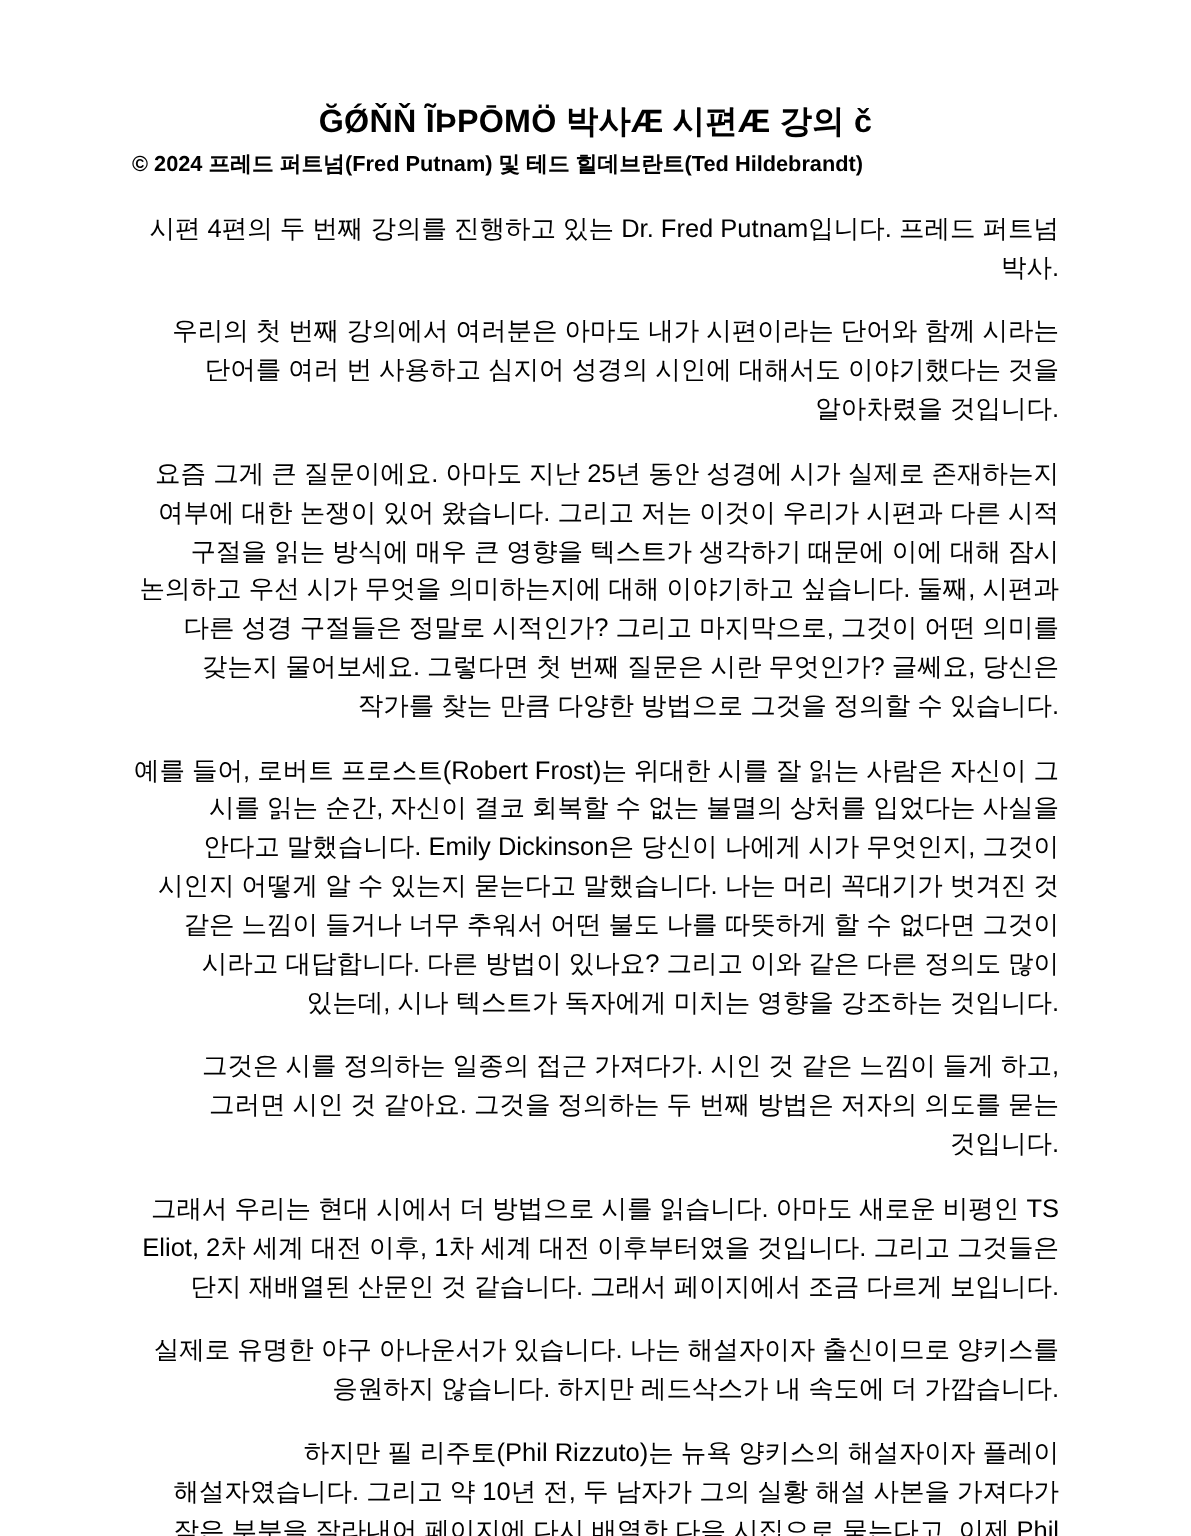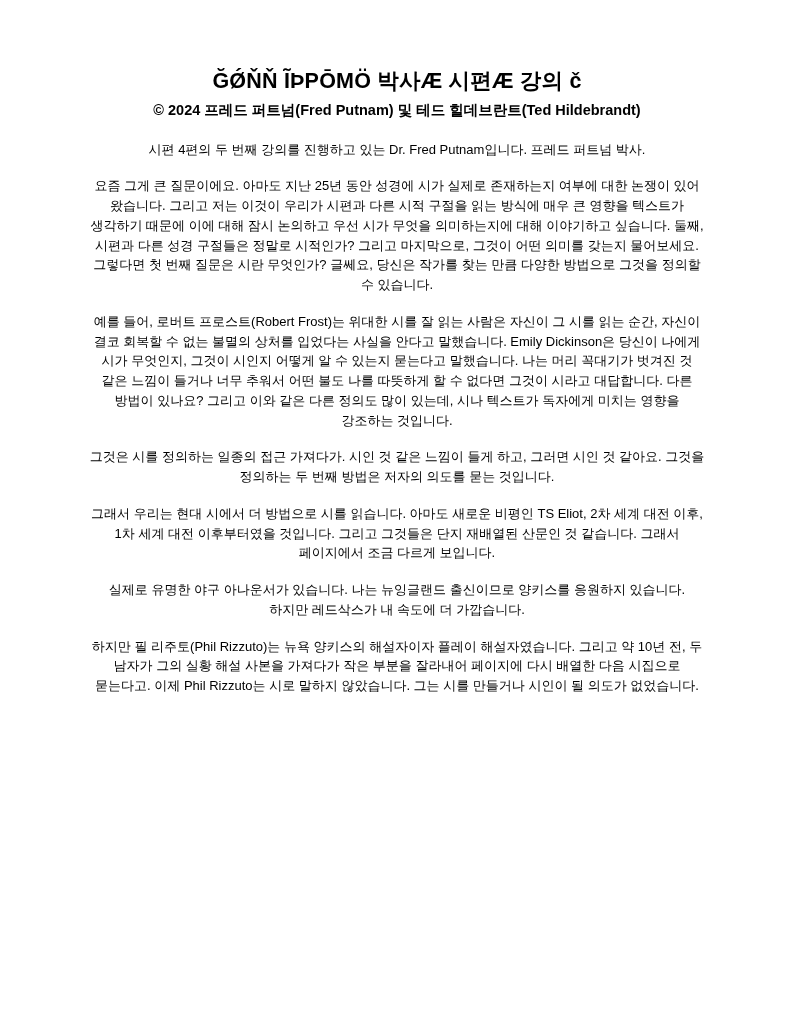--- a/index.html
+++ b/index.html
@@ -24,51 +24,52 @@
   }
   .doc-title {
     text-align: center;
     font-size: 21.5px;
     font-weight: bold;
     letter-spacing: 0.2px;
     margin: 12px 0 0 0;
     line-height: 1.25;
   }
   .doc-subtitle {
-    text-align: center;
+    text-align: left;
     font-size: 14.5px;
     font-weight: bold;
     margin: 6px 0 0 0;
     line-height: 1.3;
   }
   .body-block {
     margin-top: 20px;
   }
   p.para {
-    font-size: 13px;
+    font-size: 17px;
     line-height: 1.52;
     margin: 0 0 17px 0;
-    text-align: center;
+    text-align: right;
     word-break: keep-all;
   }
   p.para:last-child {
     margin-bottom: 0;
   }
 </style>
 </head>
 <body>
 
 <div class="page">
 
   <h1 class="doc-title">ĞǾŇŇ ĨÞPŌMÖ 박사Æ 시편Æ 강의 č</h1>
   <div class="doc-subtitle">© 2024 프레드 퍼트넘(Fred Putnam) 및 테드 힐데브란트(Ted Hildebrandt)</div>
 
   <div class="body-block">
     <p class="para">시편 4편의 두 번째 강의를 진행하고 있는 Dr. Fred Putnam입니다. 프레드 퍼트넘 박사.</p>
+    <p class="para">우리의 첫 번째 강의에서 여러분은 아마도 내가 시편이라는 단어와 함께 시라는 단어를 여러 번 사용하고 심지어 성경의 시인에 대해서도 이야기했다는 것을 알아차렸을 것입니다.</p>
     <p class="para">요즘 그게 큰 질문이에요. 아마도 지난 25년 동안 성경에 시가 실제로 존재하는지 여부에 대한 논쟁이 있어 왔습니다. 그리고 저는 이것이 우리가 시편과 다른 시적 구절을 읽는 방식에 매우 큰 영향을 텍스트가 생각하기 때문에 이에 대해 잠시 논의하고 우선 시가 무엇을 의미하는지에 대해 이야기하고 싶습니다. 둘째, 시편과 다른 성경 구절들은 정말로 시적인가? 그리고 마지막으로, 그것이 어떤 의미를 갖는지 물어보세요. 그렇다면 첫 번째 질문은 시란 무엇인가? 글쎄요, 당신은 작가를 찾는 만큼 다양한 방법으로 그것을 정의할 수 있습니다.</p>
     <p class="para">예를 들어, 로버트 프로스트(Robert Frost)는 위대한 시를 잘 읽는 사람은 자신이 그 시를 읽는 순간, 자신이 결코 회복할 수 없는 불멸의 상처를 입었다는 사실을 안다고 말했습니다. Emily Dickinson은 당신이 나에게 시가 무엇인지, 그것이 시인지 어떻게 알 수 있는지 묻는다고 말했습니다. 나는 머리 꼭대기가 벗겨진 것 같은 느낌이 들거나 너무 추워서 어떤 불도 나를 따뜻하게 할 수 없다면 그것이 시라고 대답합니다. 다른 방법이 있나요? 그리고 이와 같은 다른 정의도 많이 있는데, 시나 텍스트가 독자에게 미치는 영향을 강조하는 것입니다.</p>
     <p class="para">그것은 시를 정의하는 일종의 접근 가져다가. 시인 것 같은 느낌이 들게 하고, 그러면 시인 것 같아요. 그것을 정의하는 두 번째 방법은 저자의 의도를 묻는 것입니다.</p>
     <p class="para">그래서 우리는 현대 시에서 더 방법으로 시를 읽습니다. 아마도 새로운 비평인 TS Eliot, 2차 세계 대전 이후, 1차 세계 대전 이후부터였을 것입니다. 그리고 그것들은 단지 재배열된 산문인 것 같습니다.    그래서 페이지에서 조금 다르게 보입니다.</p>
-    <p class="para">실제로 유명한 야구 아나운서가 있습니다. 나는 뉴잉글랜드 출신이므로 양키스를 응원하지 있습니다. 하지만 레드삭스가 내 속도에 더 가깝습니다.</p>
+    <p class="para">실제로 유명한 야구 아나운서가 있습니다. 나는 해설자이자 출신이므로 양키스를 응원하지 않습니다. 하지만 레드삭스가 내 속도에 더 가깝습니다.</p>
     <p class="para">하지만 필 리주토(Phil Rizzuto)는 뉴욕 양키스의 해설자이자 플레이 해설자였습니다. 그리고 약 10년 전, 두 남자가 그의 실황 해설 사본을 가져다가 작은 부분을 잘라내어 페이지에 다시 배열한 다음 시집으로 묻는다고. 이제 Phil Rizzuto는 시로 말하지 않았습니다. 그는 시를 만들거나 시인이 될 의도가 없었습니다.</p>
   </div>
 
 </div>
 
 </body></html>

